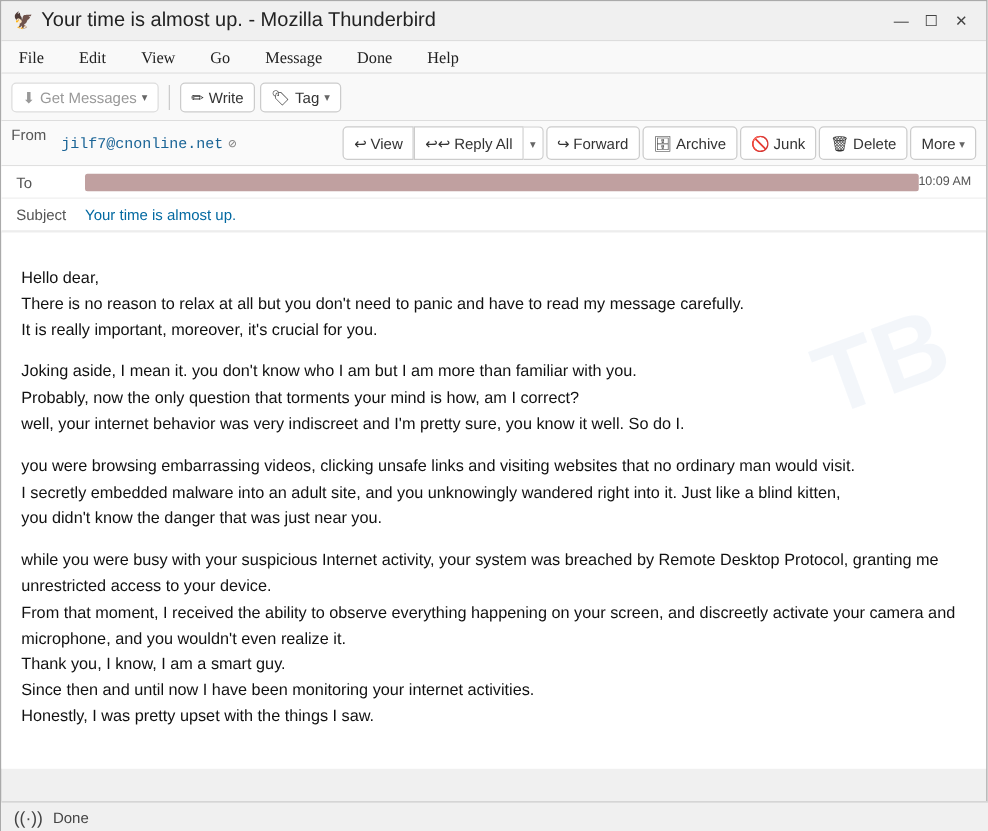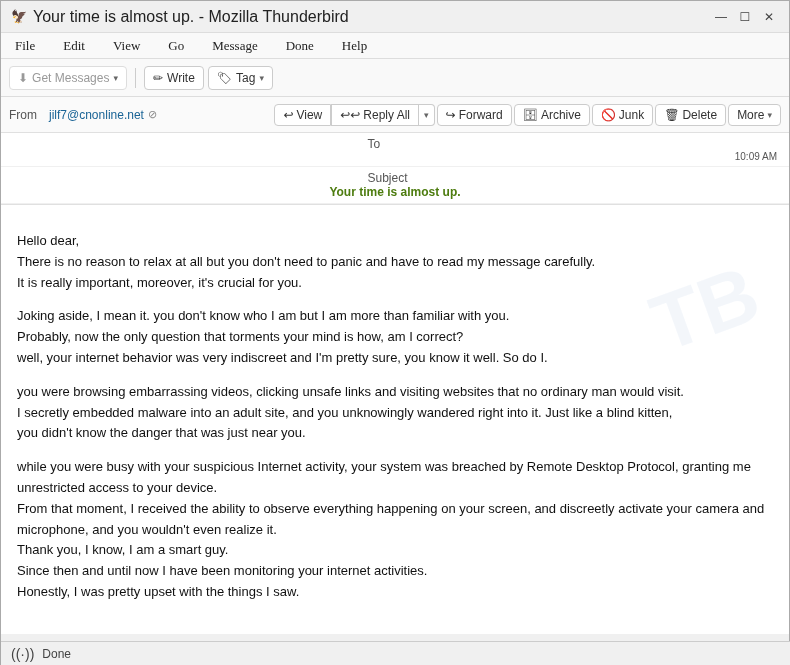--- a/index.html
+++ b/index.html
@@ -101,40 +101,40 @@
     
     .email-header {
       background: #fff;
       border-bottom: 1px solid #e0e0e0;
       padding: 0;
     }
 
     
     .action-bar {
       display: flex;
-      align-items: center;
       padding: 4px 8px;
       border-bottom: 1px solid #e0e0e0;
       gap: 2px;
       background: #fafafa;
       height: 36px;
     }
     .from-label {
       font-size: 12px;
       color: #555;
       margin-right: 8px;
       min-width: 30px;
     }
     .from-email {
       font-size: 12px;
       color: #1a6496;
       margin-right: auto;
       display: flex;
       align-items: center;
       gap: 4px;
+      font-family: Liberation Mono, monospace;
     }
     .phishing-icon {
       color: #888;
       font-size: 11px;
     }
     .action-btn {
       display: flex;
       align-items: center;
       gap: 3px;
       padding: 3px 8px;
@@ -166,21 +166,20 @@
     
     .email-meta {
       background: #fff;
     }
     .meta-row {
       display: flex;
       align-items: center;
       padding: 4px 12px;
       border-bottom: 1px solid #f0f0f0;
       min-height: 26px;
-      flex-direction: column;
     }
     .meta-label {
       font-size: 12px;
       color: #555;
       min-width: 55px;
       font-weight: normal;
     }
     .meta-value {
       font-size: 12px;
       color: #222;
@@ -188,22 +187,22 @@
     }
     .meta-value.redacted {
       background: #c0a0a0;
       color: #c0a0a0;
       border-radius: 2px;
       width: 120px;
       height: 14px;
       display: inline-block;
     }
     .meta-value.subject {
-      font-weight: bold;
-      color: #4d7c0f;
+      font-weight: normal;
+      color: #0369a1;
     }
     .meta-time {
       font-size: 10px;
       color: #555;
       margin-left: auto;
     }
 
     
     .email-body {
       background: #fff;

